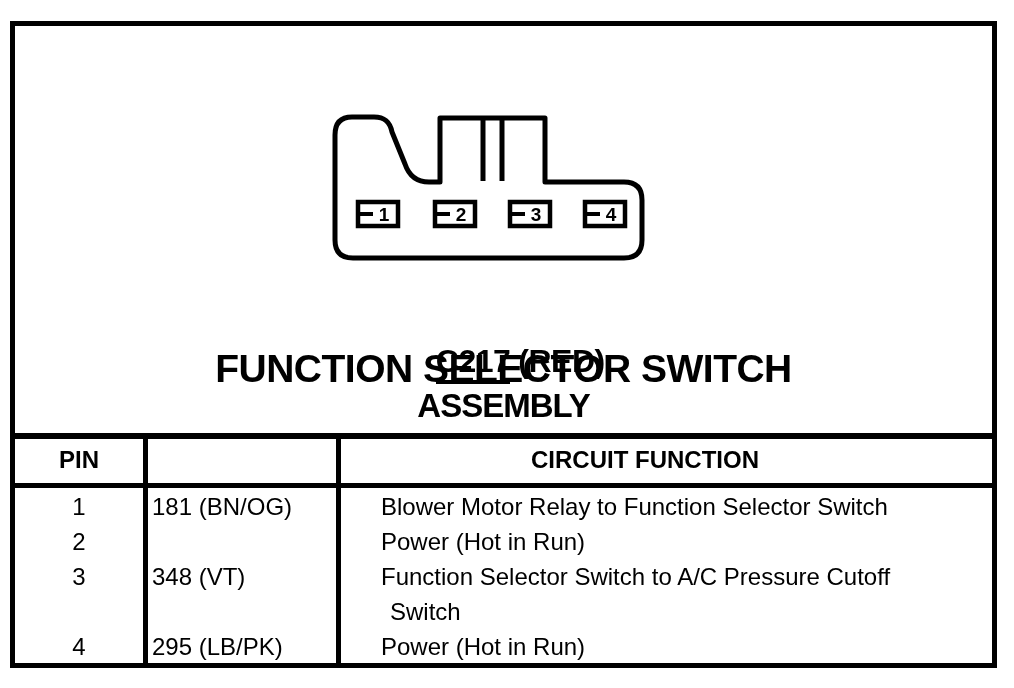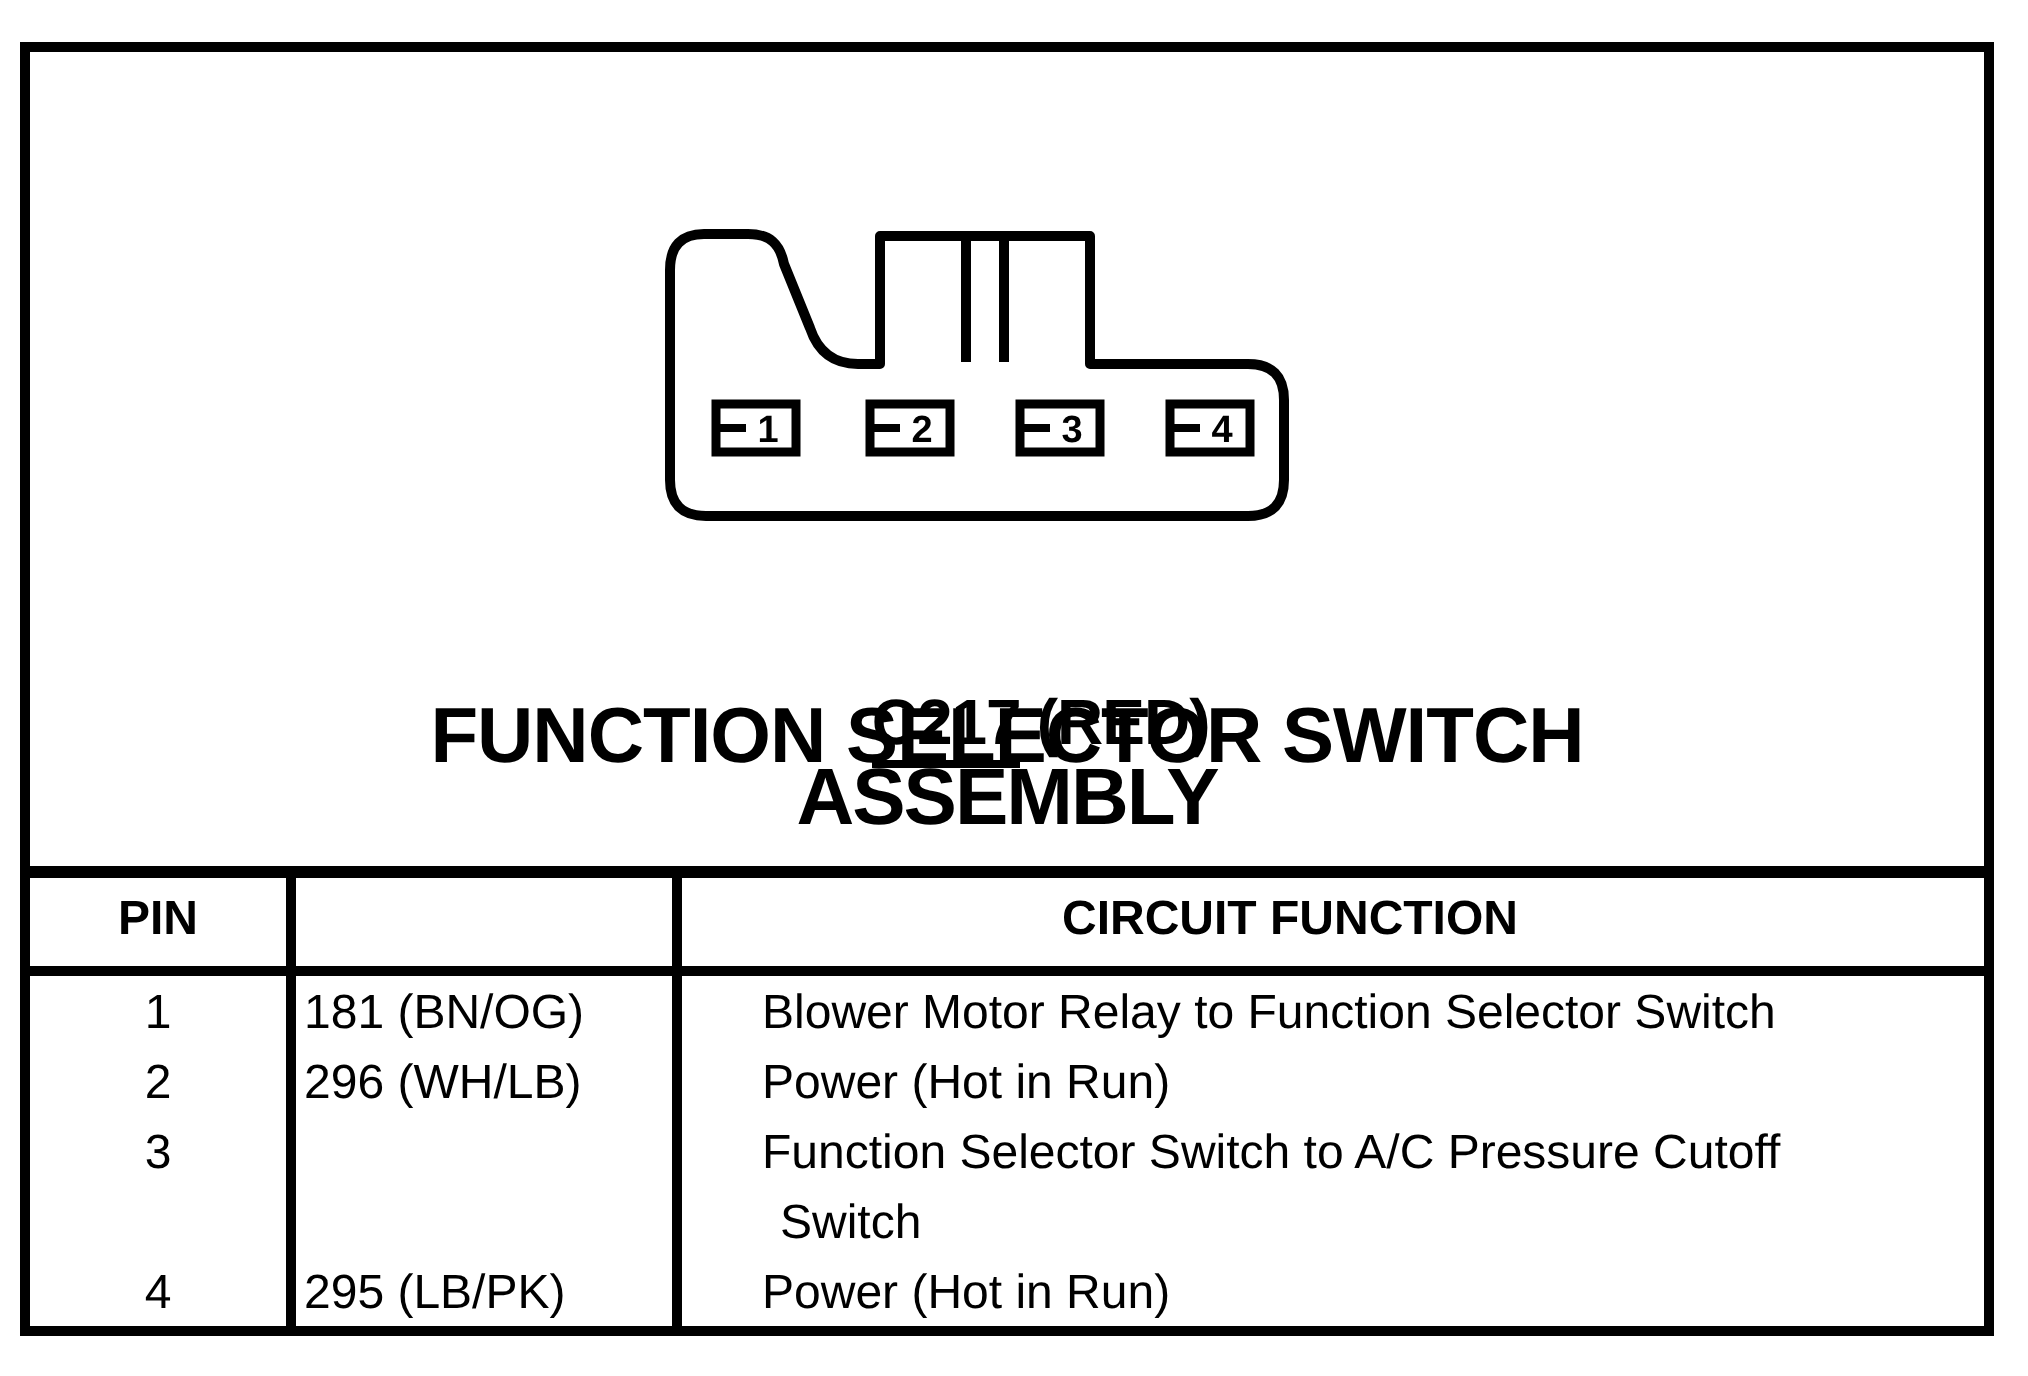--- a/index.html
+++ b/index.html
@@ -39,21 +39,21 @@
   .caption {
     left: 10px;
     width: 987px;
     text-align: center;
     font-weight: bold;
     letter-spacing: -0.5px;
     white-space: pre;
   }
   #caption-line1 { top: 306px; font-size: 32px; }
   #caption-line2 { top: 347px; font-size: 39px; }
-  #caption-line3 { top: 377px; font-size: 40px; letter-spacing: -1px; }
+  #caption-line3 { top: 387px; font-size: 33px; letter-spacing: -1px; }
   .underlined {
     display: inline-block;
     border-bottom: 4px solid #000000;
     padding-bottom: 1px;
     line-height: 1.05;
   }
   .after-underline { margin-left: 8px; }
 
   
   .hline, .vline { background: #000000; }
@@ -145,21 +145,21 @@
 
   <div id="th-pin" class="abs th">PIN</div>
   <div id="th-function" class="abs th">CIRCUIT FUNCTION</div>
 
   <div class="abs cell pin-cell row-y1">1</div>
   <div class="abs cell pin-cell row-y2">2</div>
   <div class="abs cell pin-cell row-y3">3</div>
   <div class="abs cell pin-cell row-y5">4</div>
 
   <div class="abs cell circuit-cell row-y1">181 (BN/OG)</div>
-  <div class="abs cell circuit-cell row-y2">296 (WH/LB)</div>
+  <div class="abs cell circuit-cell row-y3">348 (VT)</div>
   <div class="abs cell circuit-cell row-y5">295 (LB/PK)</div>
 
   <div class="abs cell func-cell row-y1">Blower Motor Relay to Function Selector Switch</div>
   <div class="abs cell func-cell row-y2">Power (Hot in Run)</div>
   <div class="abs cell func-cell row-y3">Function Selector Switch to A/C Pressure Cutoff</div>
   <div class="abs cell func-cell wrap-indent row-y4">Switch</div>
   <div class="abs cell func-cell row-y5">Power (Hot in Run)</div>
 
 </div>
 

